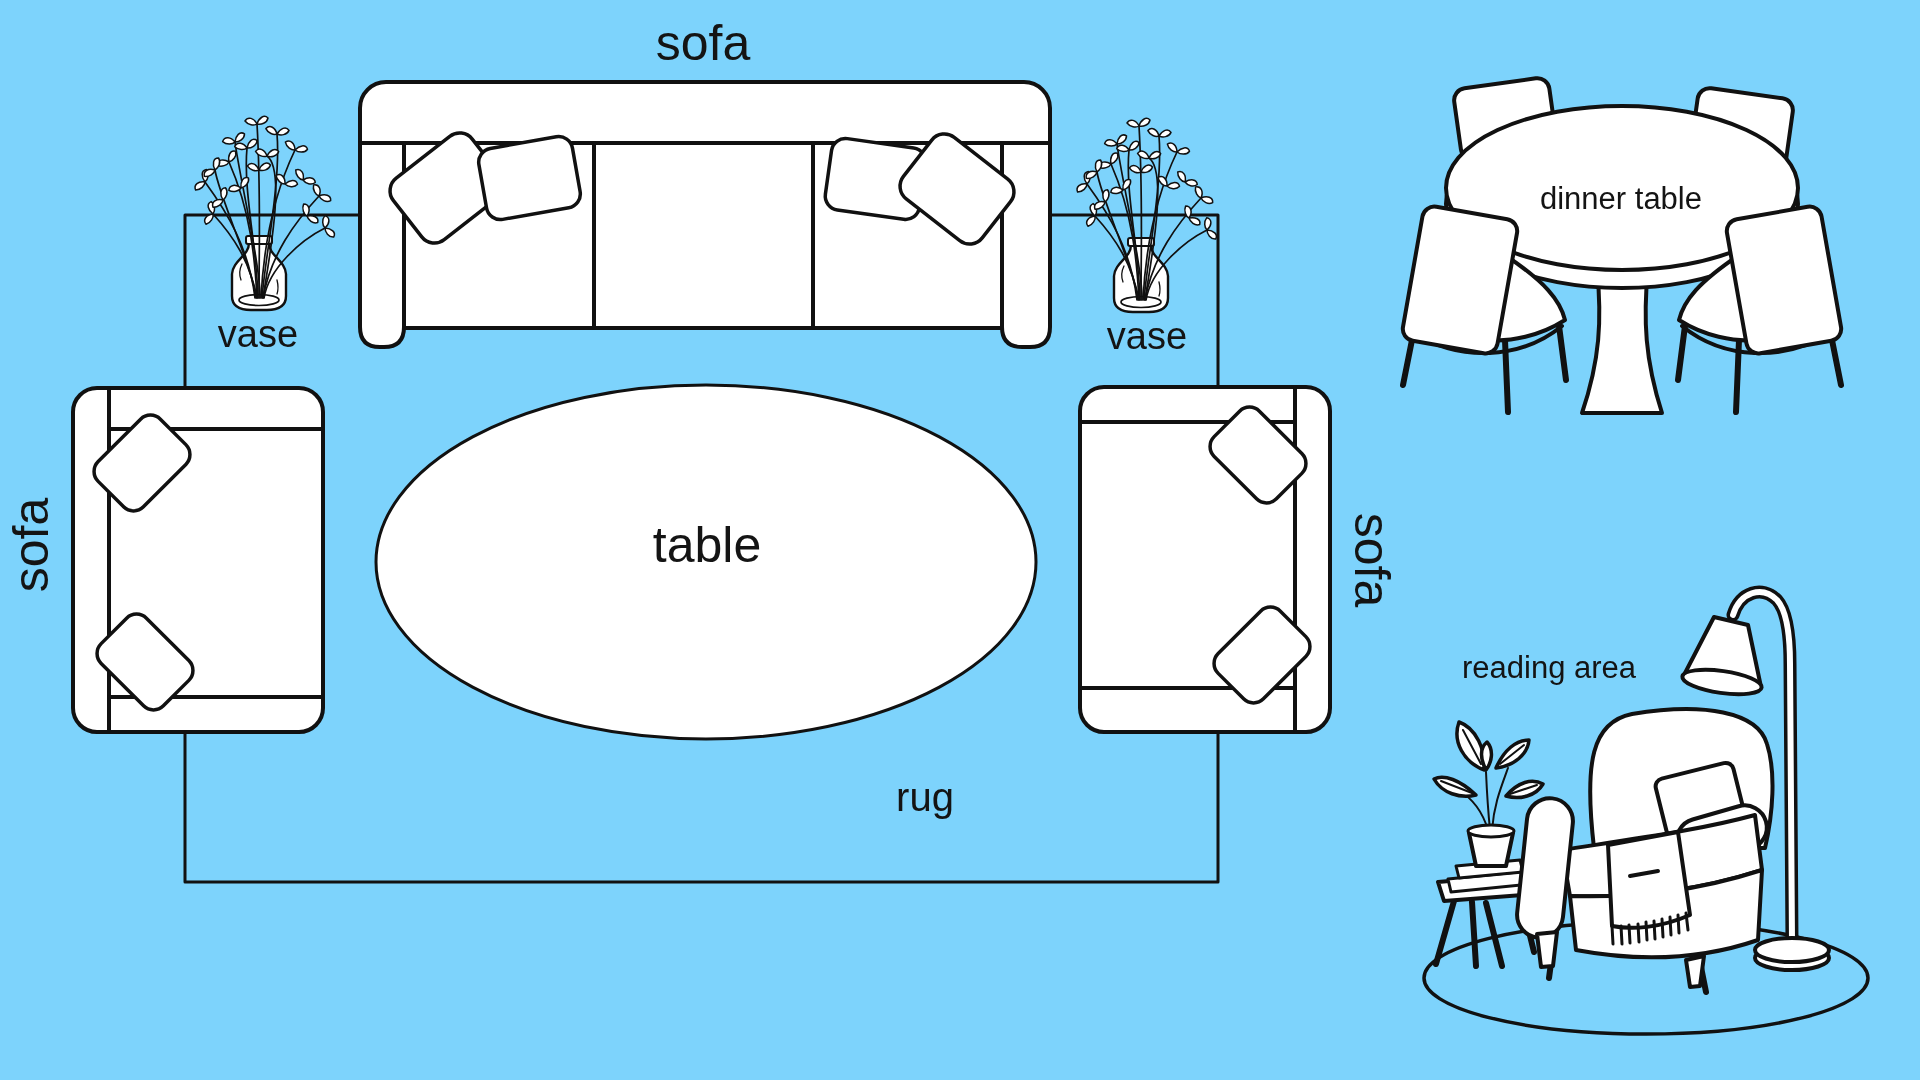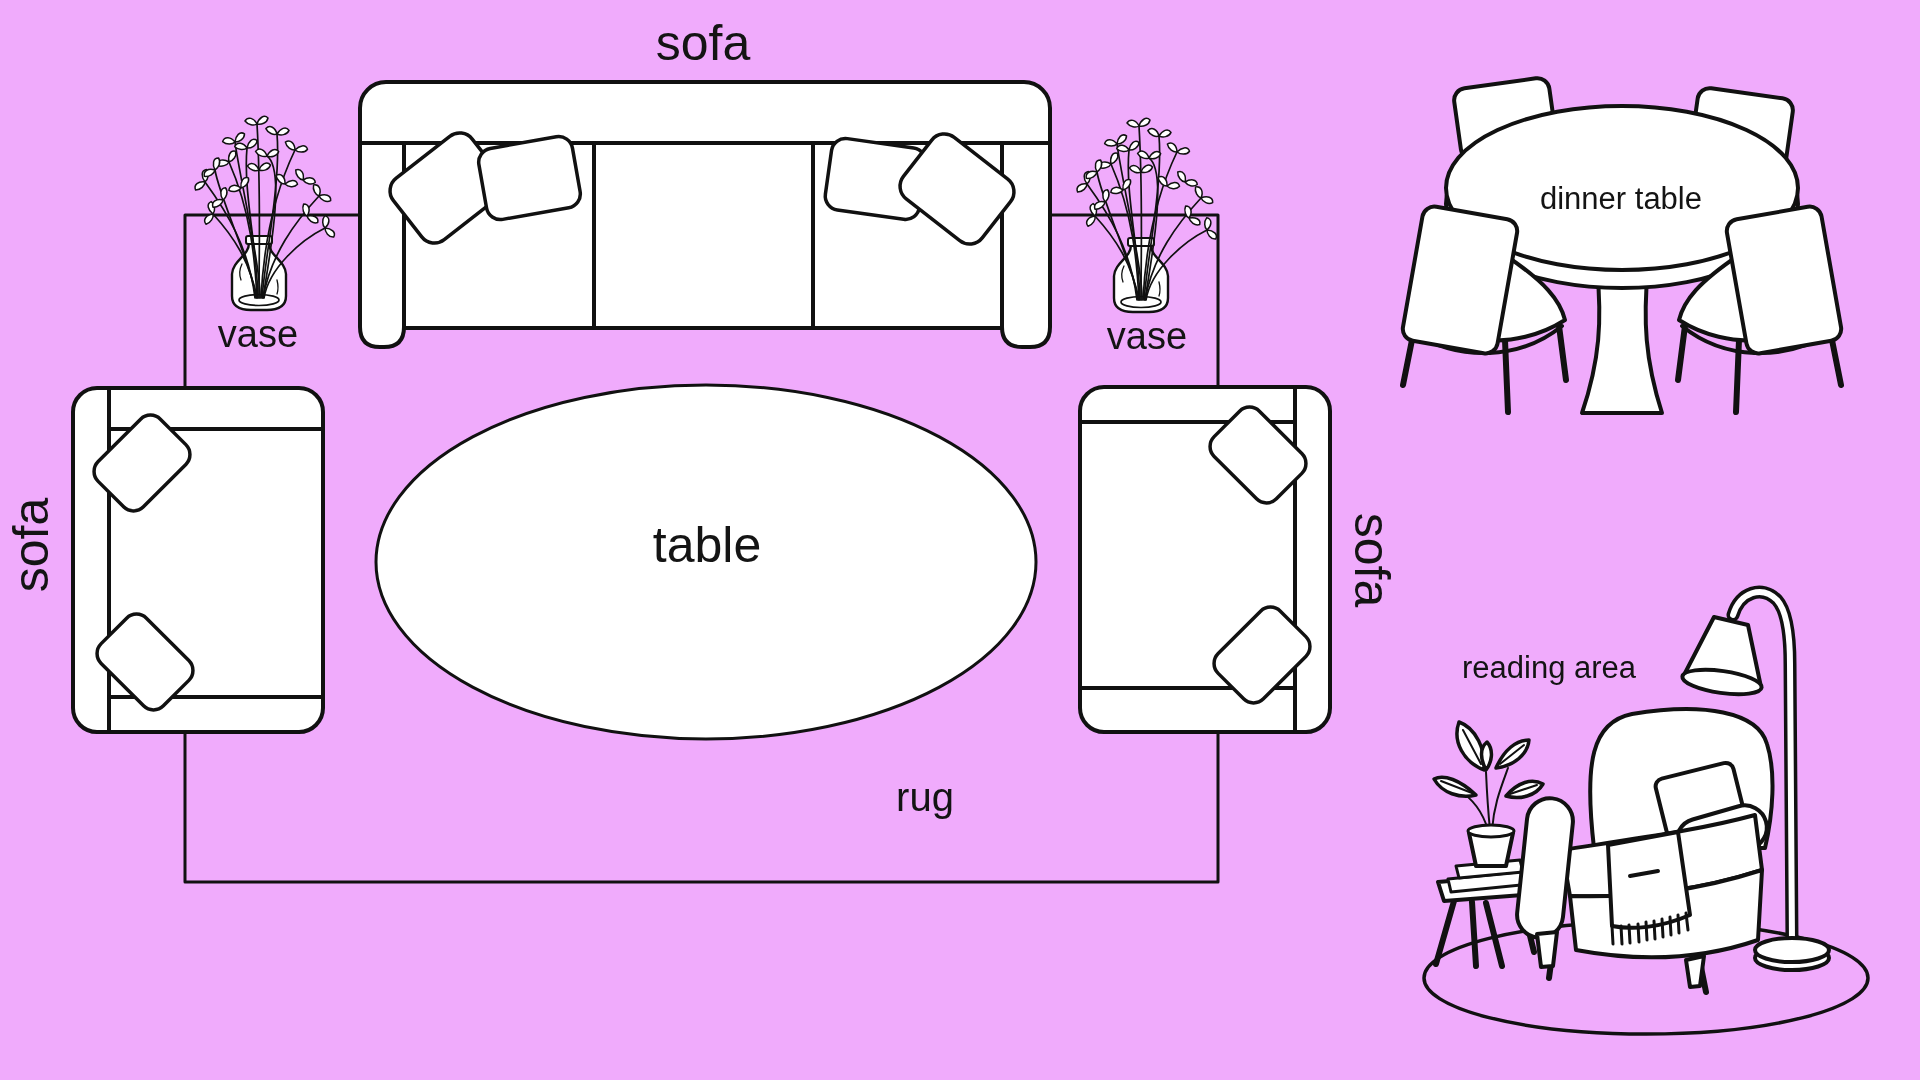--- a/index.html
+++ b/index.html
@@ -1,16 +1,16 @@
 <!DOCTYPE html>
 <html><head>
 <meta charset="utf-8">
 <style>
   html, body { margin: 0; padding: 0; background: #ffffff; }
-  .stage { width: 1920px; height: 1080px; position: relative; background: #f0abfc; overflow: hidden; }
+  .stage { width: 1920px; height: 1080px; position: relative; background: #7dd3fc; overflow: hidden; }
   svg { display: block; }
   .ln  { fill: none; stroke: #111111; stroke-width: 4; stroke-linecap: round; stroke-linejoin: round; }
   .ln3 { fill: none; stroke: #111111; stroke-width: 3; stroke-linecap: round; stroke-linejoin: round; }
   .wf  { fill: #ffffff; stroke: #111111; stroke-width: 4; stroke-linejoin: round; }
   .wf35{ fill: #ffffff; stroke: #111111; stroke-width: 3.5; stroke-linejoin: round; }
   .wf3 { fill: #ffffff; stroke: #111111; stroke-width: 3; stroke-linejoin: round; }
   .leg { fill: none; stroke: #111111; stroke-width: 6; stroke-linecap: round; }
   .thin{ fill: none; stroke: #111111; stroke-width: 1.7; stroke-linecap: round; }
   .bud { fill: #ffffff; stroke: #111111; stroke-width: 1.5; stroke-linejoin: round; }
   .vein{ fill: none; stroke: #111111; stroke-width: 2; stroke-linecap: round; }

